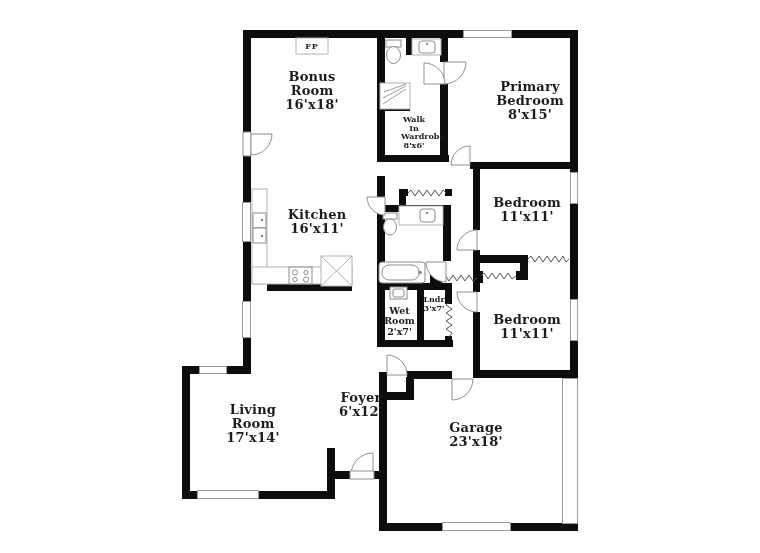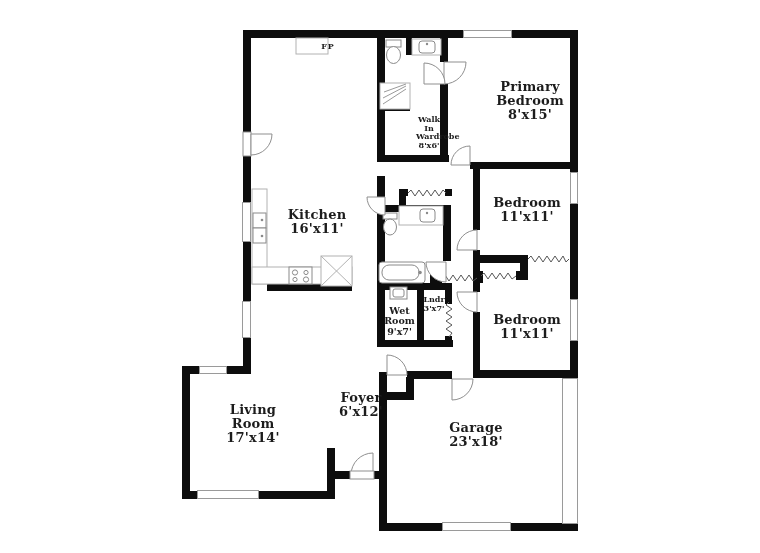--- a/index.html
+++ b/index.html
@@ -14,21 +14,21 @@
   .cnt{fill:#ffffff;stroke:#b2b2b2;stroke-width:1;}
   .cntl{stroke:#b2b2b2;stroke-width:1;}
   .fx{fill:#ffffff;stroke:#8a8a8a;stroke-width:1;}
   .fxl{stroke:#9a9a9a;stroke-width:1;}
   .fxd{fill:#8a8a8a;stroke:none;}
   .burner{fill:none;stroke:#8a8a8a;stroke-width:1;}
   .lbl{position:absolute;font-weight:700;color:#1c1c1c;text-align:center;line-height:1.08;
        font-size:13px;letter-spacing:.2px;}
   .lbl.small8{font-size:8px;letter-spacing:0;}
   .lbl.small9{font-size:9.5px;letter-spacing:0;}
-  .lbl.fp{font-size:8px;line-height:16px;letter-spacing:1px;padding-left:16px;}
+  .lbl.fp{font-size:8px;line-height:16px;letter-spacing:1px;}
 </style>
 </head>
 <body>
 
 <div id="plan">
 
   <div class="w" style="left:243px;top:30px;width:335px;height:8px"></div>
   <div class="w" style="left:243px;top:30px;width:8px;height:103px"></div>
   <div class="w" style="left:243px;top:155px;width:8px;height:48px"></div>
   <div class="w" style="left:243px;top:242px;width:8px;height:60px"></div>
@@ -154,45 +154,49 @@
     <path class="door" d="M387 375 L407 375 A20 20 0 0 0 387 355 Z"></path>
     <path class="door" d="M452 379 L473 379 A21 21 0 0 1 452 400 Z"></path>
     <path class="door" d="M373 475 L351 475 A22 22 0 0 1 373 453 Z"></path>
     <rect class="doorleaf" x="350" y="471" width="24" height="8"></rect>
   </svg>
 
   <div class="lbl fp" style="left:296px;top:38px;width:32px;height:16px">
     <span>FP</span>
   </div>
 
+  <div class="lbl" style="left:280px;top:70px;width:64px">
+    <div>Bonus Room</div>
+    <div>16'x18'</div>
+  </div>
 
   <div class="lbl" style="left:495px;top:80px;width:70px">
     <div>Primary Bedroom</div>
     <div>8'x15'</div>
   </div>
 
-  <div class="lbl small8" style="left:416px;top:115px;width:26px">
+  <div class="lbl small8" style="left:401px;top:115px;width:26px">
     <div>Walk In Wardrobe</div>
     <div>8'x6'</div>
   </div>
 
   <div class="lbl" style="left:272px;top:208px;width:90px">
     <div>Kitchen</div>
     <div>16'x11'</div>
   </div>
 
   <div class="lbl" style="left:482px;top:196px;width:90px">
     <div>Bedroom</div>
     <div>11'x11'</div>
   </div>
 
 
   <div class="lbl small9" style="left:381px;top:306px;width:37px">
     <div>Wet Room</div>
-    <div>9'x7'</div>
+    <div>2'x7'</div>
   </div>
 
   <div class="lbl small8" style="left:417px;top:295px;width:34px">
     <div>Lndr</div>
     <div>3'x7'</div>
   </div>
 
   <div class="lbl" style="left:482px;top:313px;width:90px">
     <div>Bedroom</div>
     <div>11'x11'</div>

